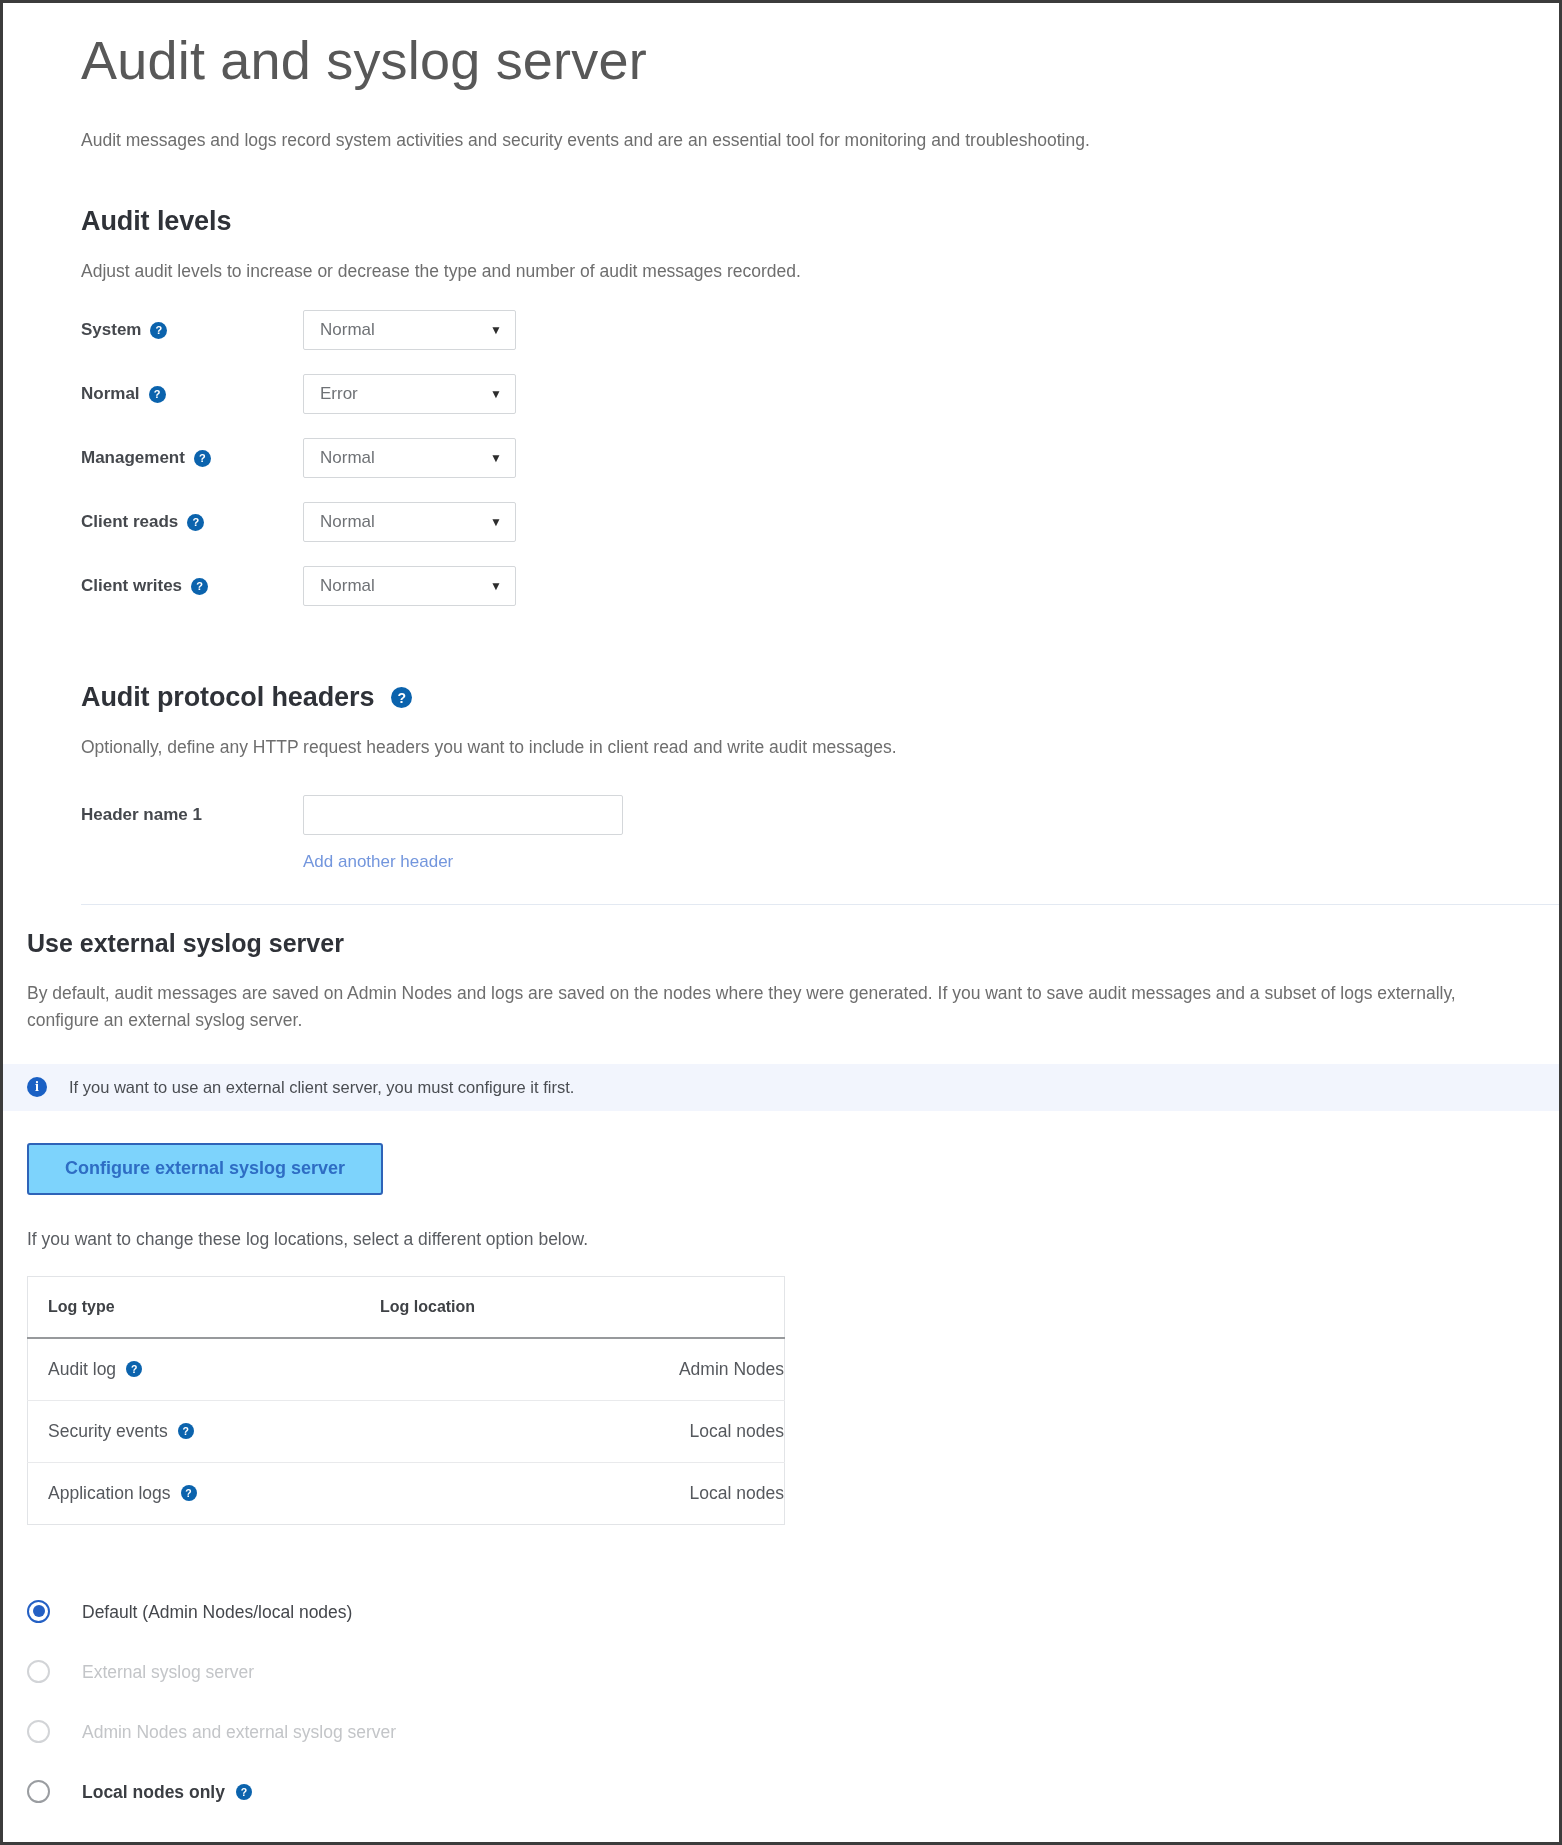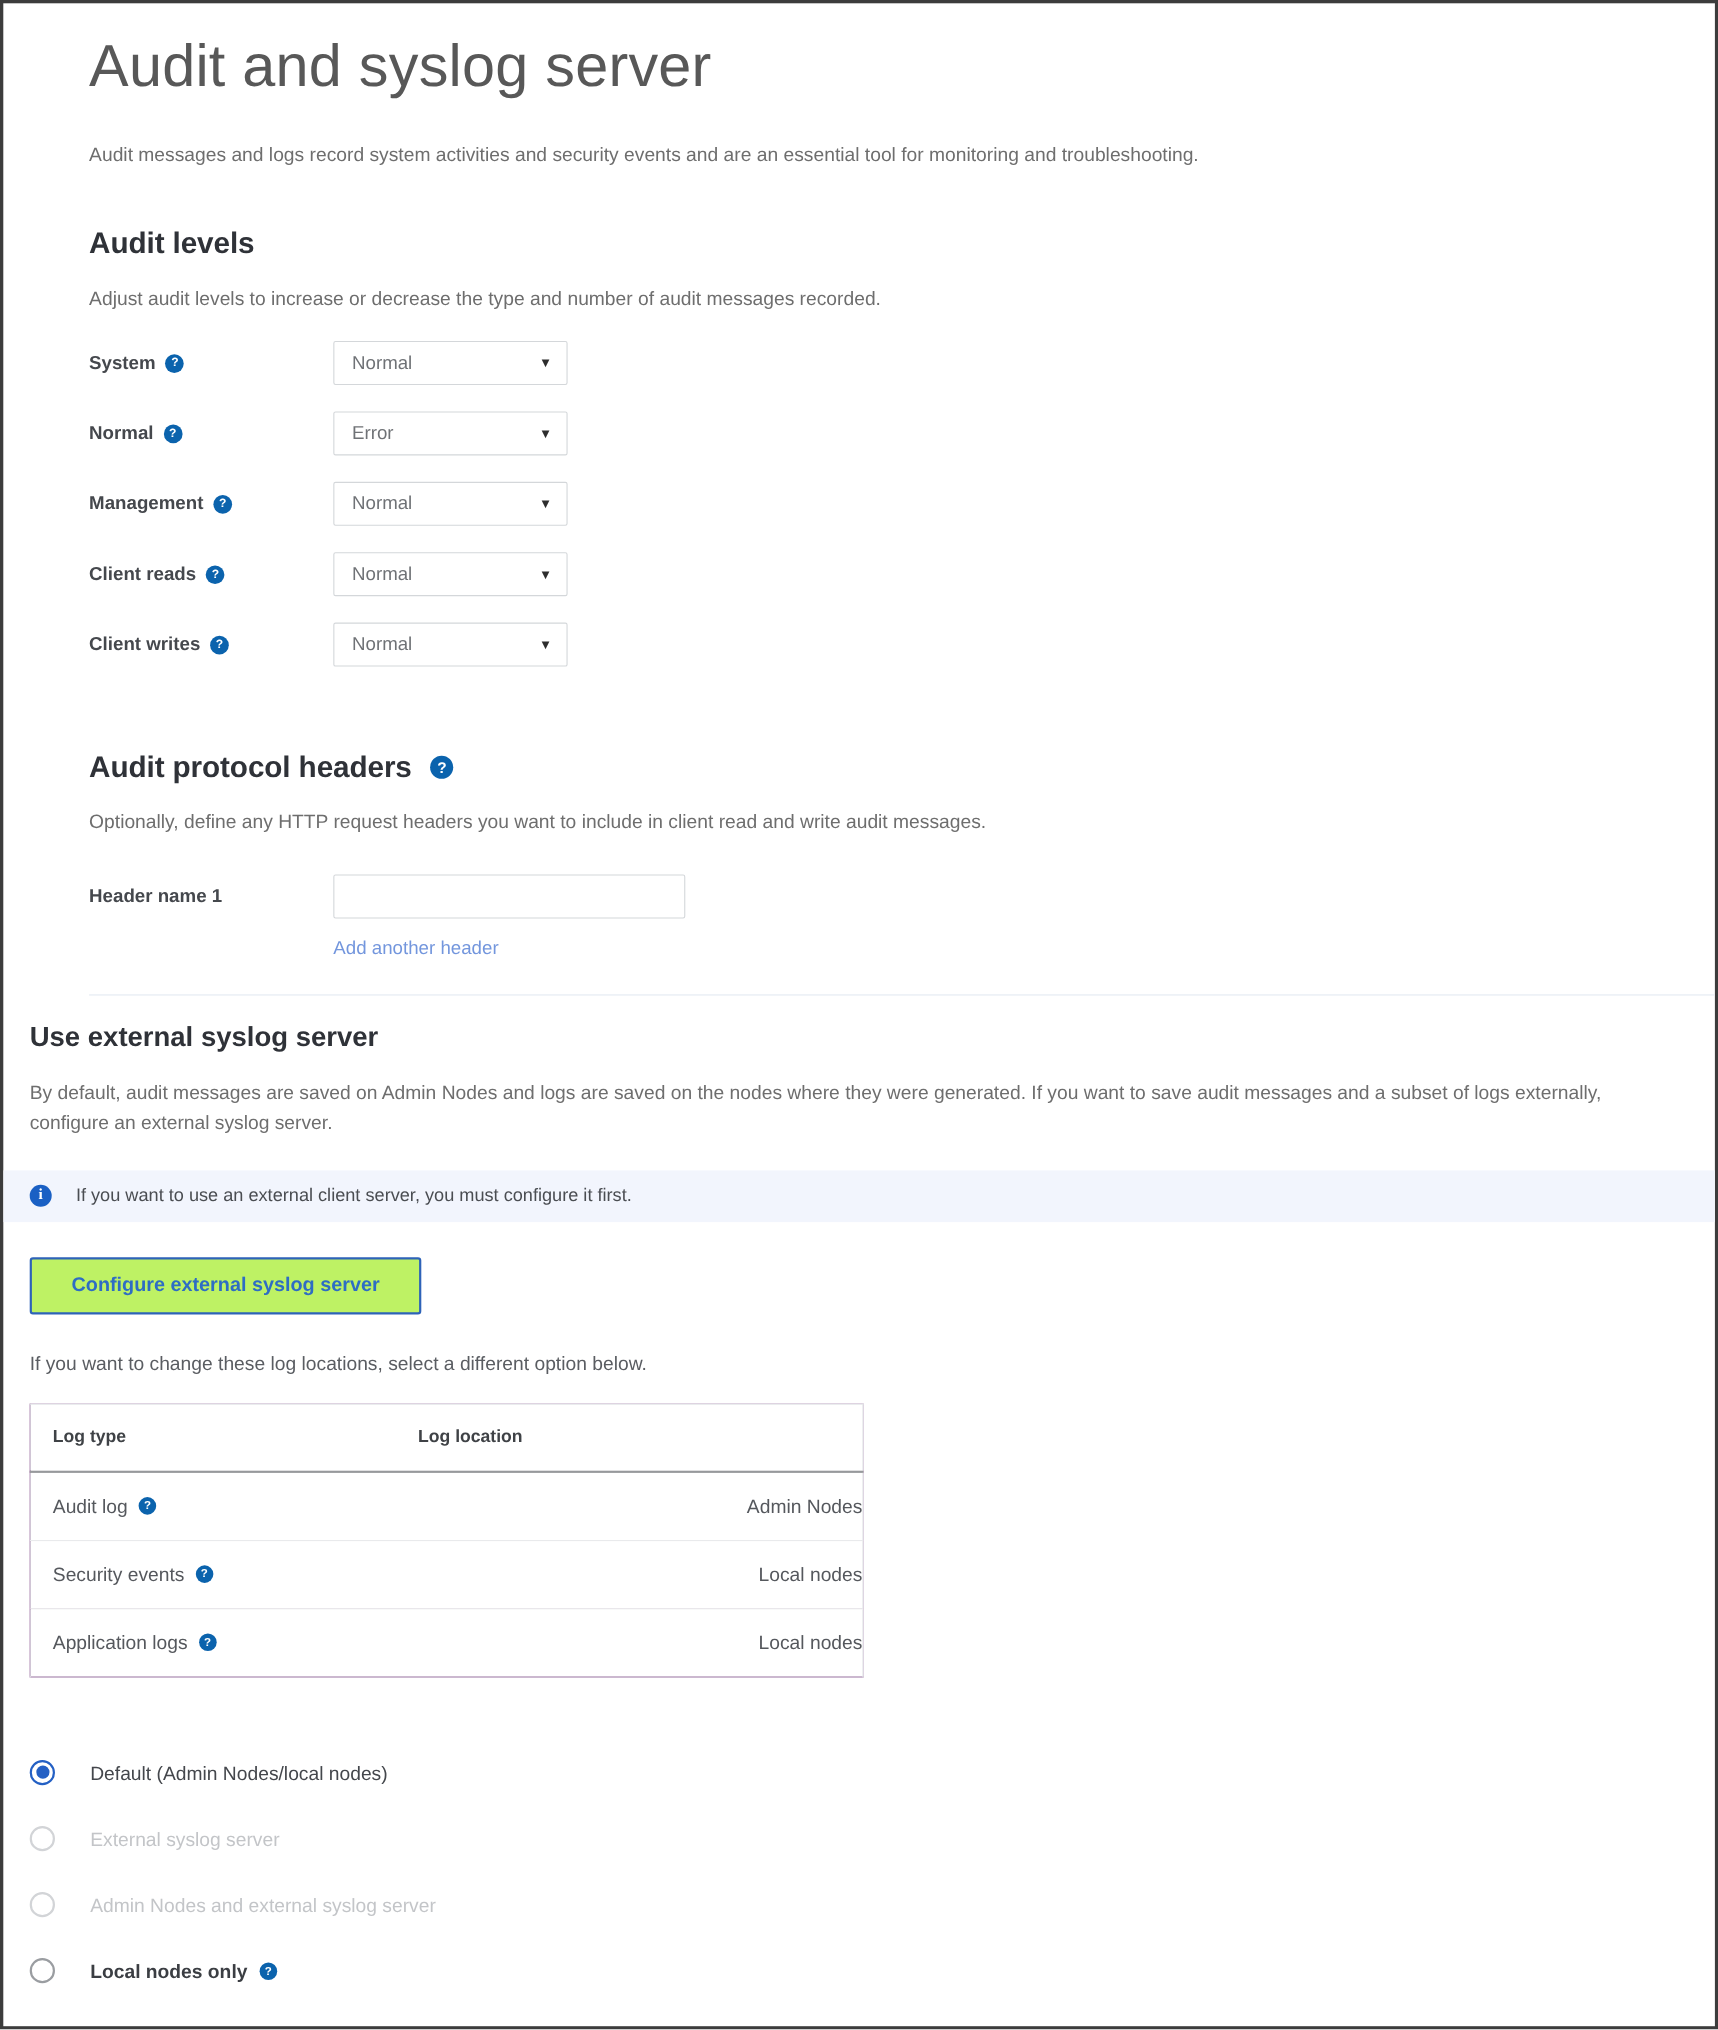--- a/index.html
+++ b/index.html
@@ -213,21 +213,21 @@
 
   .btn-outline {
     margin-top: 32px;
     display: inline-flex;
     align-items: center;
     justify-content: center;
     height: 52px;
     padding: 0 36px;
     border: 2px solid #2e63b8;
     border-radius: 3px;
-    background: #bef264;
+    background: #7dd3fc;
     color: #2e6dc4;
     font-size: 18px;
     font-weight: 700;
     font-family: "Liberation Sans", sans-serif;
     cursor: pointer;
   }
 
   .change-note {
     font-size: 17.5px;
     color: #5a5d62;

